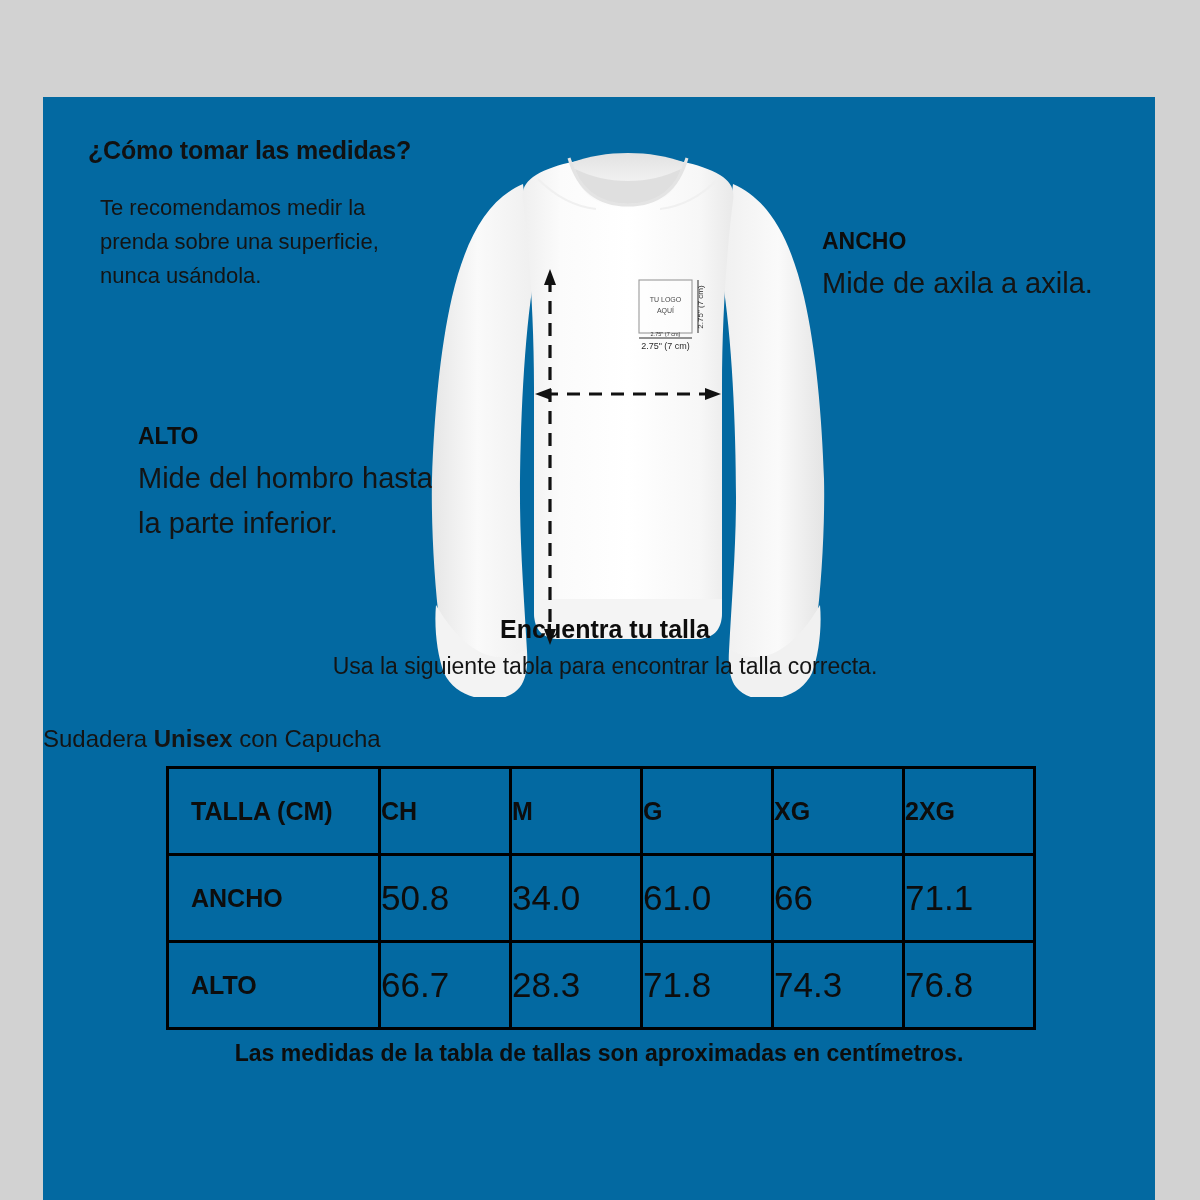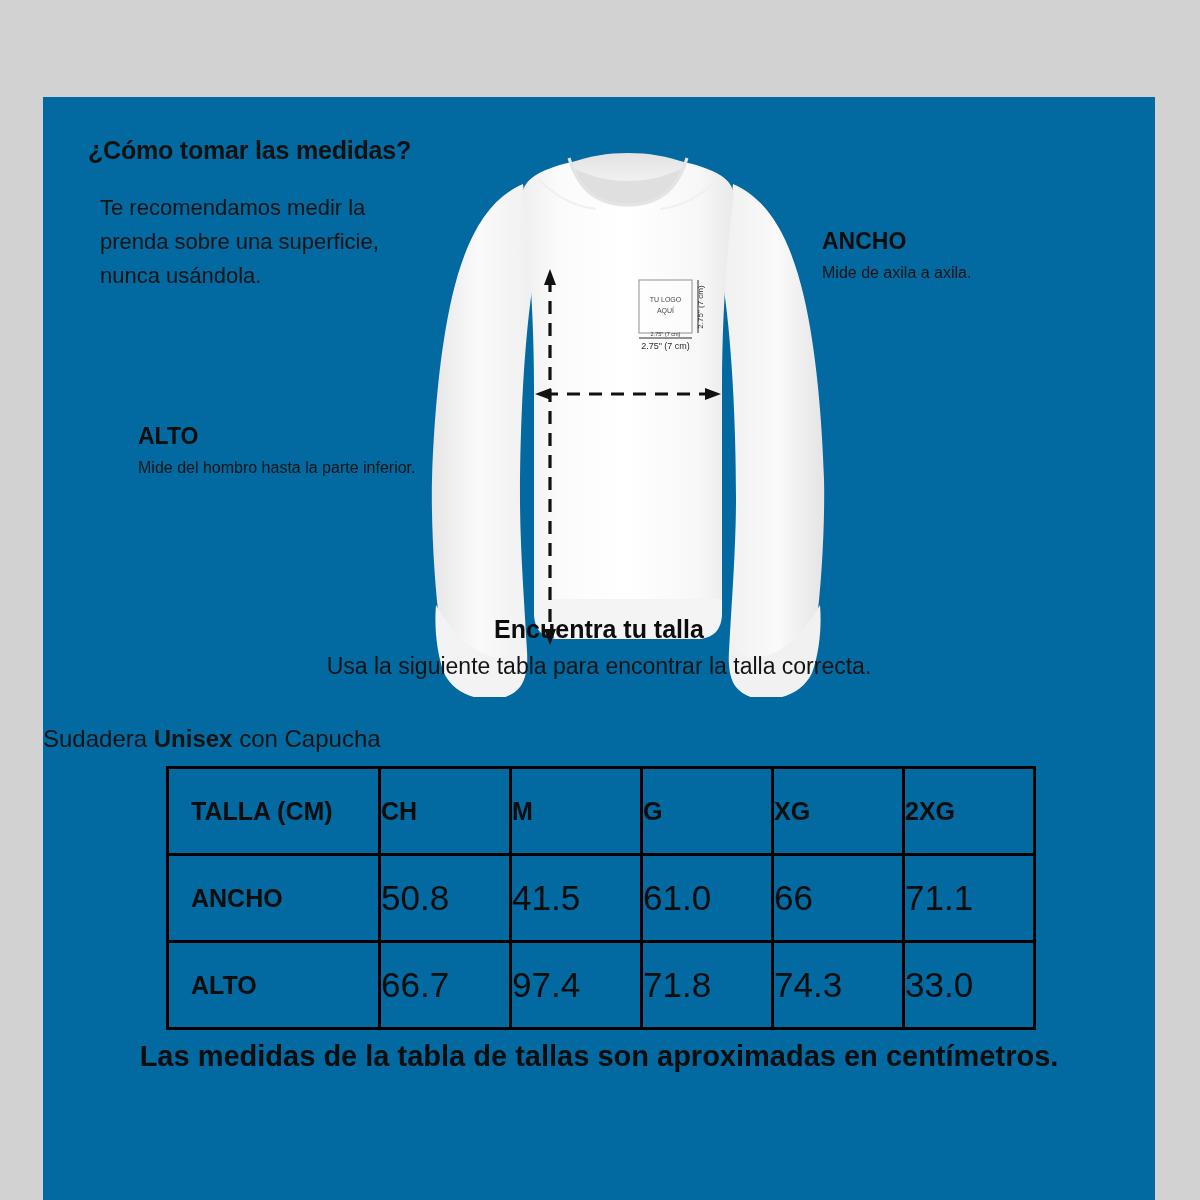--- a/index.html
+++ b/index.html
@@ -59,40 +59,40 @@
     width: 330px;
   }
   .callout-title {
     font-size: 23px;
     font-weight: bold;
     color: #0d0d0d;
     line-height: 1.25;
     margin: 0 0 5px 0;
   }
   .callout-text {
-    font-size: 16px;
+    font-size: 29px;
     color: #141414;
     line-height: 1.55;
     margin: 0;
   }
 
   
   .garment {
     position: absolute;
     left: 385px;
     top: 30px;
     width: 400px;
     height: 570px;
   }
   .garment svg { display: block; width: 100%; height: 100%; }
 
   
   .findsize {
     position: absolute;
-    left: 0;
+    left: 6px;
     top: 518px;
     width: 1112px;
     text-align: center;
   }
   .findsize-title {
     font-size: 25px;
     font-weight: bold;
     color: #0d0d0d;
     margin: 0 0 9px 0;
   }
@@ -151,21 +151,21 @@
   }
   .size-table col.c0 { width: 212px; }
   .size-table col.cx { width: 131px; }
 
   .table-footnote {
     position: absolute;
     left: 0;
     top: 943px;
     width: 1112px;
     text-align: center;
-    font-size: 29px;
+    font-size: 23px;
     font-weight: bold;
     color: #0d0d0d;
   }
 
   
 </style>
 </head>
 <body>
 
 <div class="card">
@@ -305,32 +305,32 @@
           <th>M</th>
           <th>G</th>
           <th>XG</th>
           <th>2XG</th>
         </tr>
       </thead>
       <tbody>
         <tr>
           <td class="rowlabel">ANCHO</td>
           <td class="value">50.8</td>
-          <td class="value">41.5</td>
+          <td class="value">34.0</td>
           <td class="value">61.0</td>
           <td class="value">66</td>
           <td class="value">71.1</td>
         </tr>
         <tr>
           <td class="rowlabel">ALTO</td>
           <td class="value">66.7</td>
-          <td class="value">97.4</td>
+          <td class="value">28.3</td>
           <td class="value">71.8</td>
           <td class="value">74.3</td>
-          <td class="value">33.0</td>
+          <td class="value">76.8</td>
         </tr>
       </tbody>
     </table>
   </div>
 
   <div class="table-footnote">Las medidas de la tabla de tallas son aproximadas en centímetros.</div>
 
 </div>
 
 </body></html>

